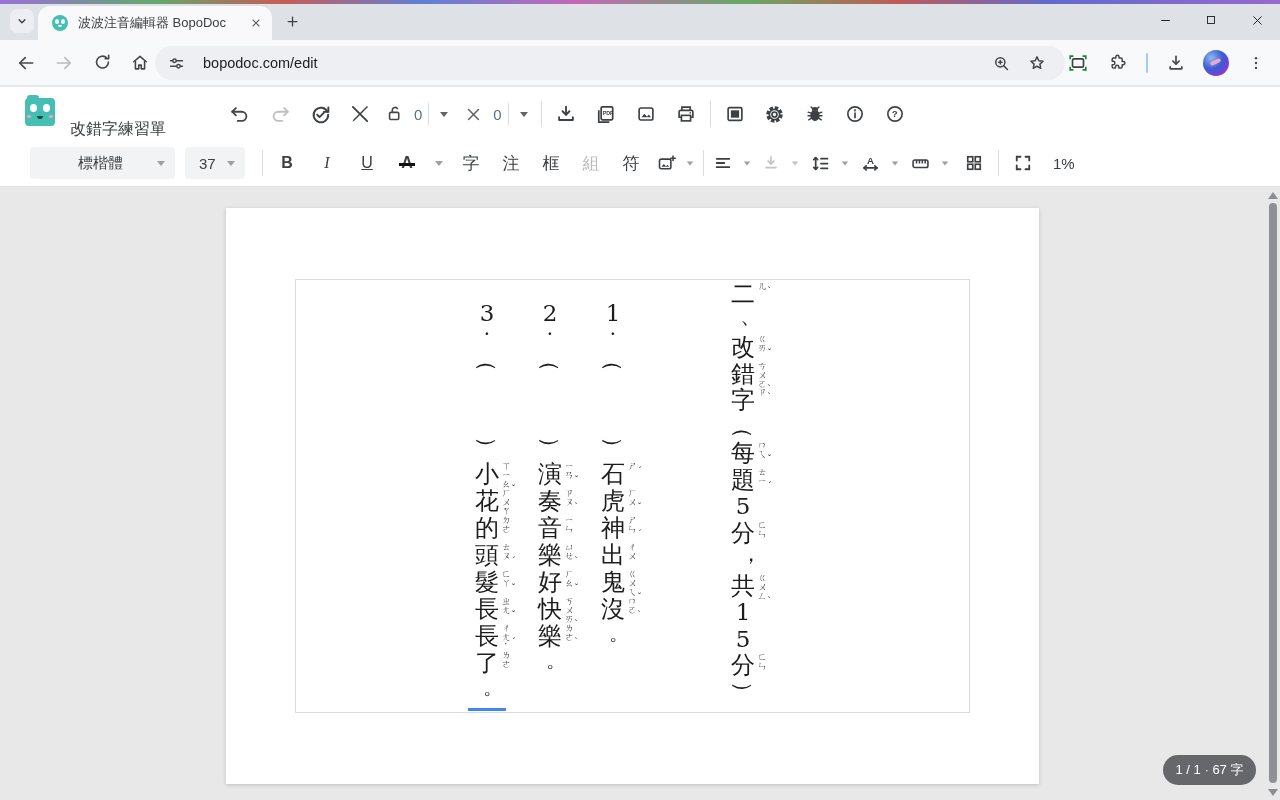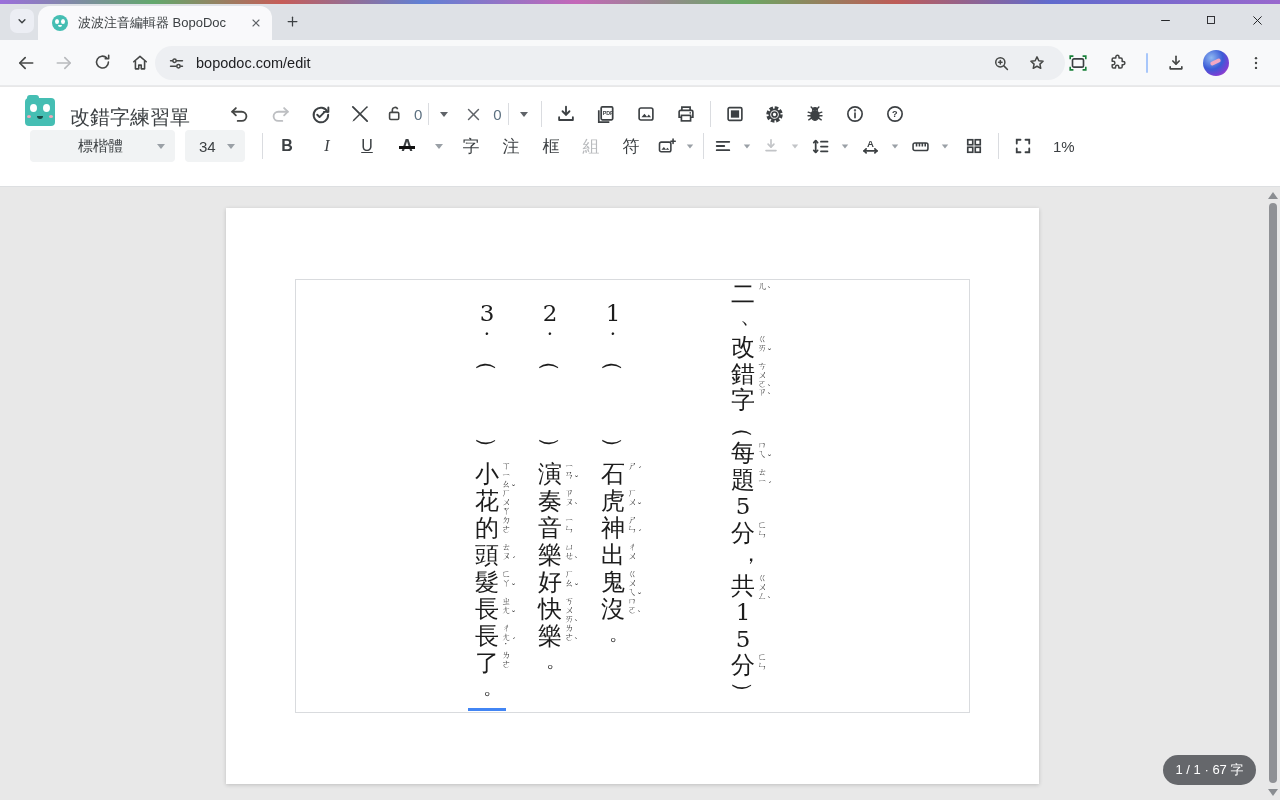--- a/index.html
+++ b/index.html
@@ -18,42 +18,42 @@
   .favicon:after { content:""; position:absolute; left:6px; top:10px; width:4px; height:2px; border-radius:0 0 4px 4px; background:#fff; }
   .newtab-btn { position:absolute; left:280px; top:9px; width:24px; height:24px; display:flex; align-items:center; justify-content:center; }
   .win-controls { position:absolute; right:0; top:0; height:40px; display:flex; }
   .win-btn { width:46px; height:40px; display:flex; align-items:center; justify-content:center; }
 
   
   .navbar { position:absolute; left:0; top:40px; width:1280px; height:46px; background:#f8f9fa; border-bottom:1px solid #e9eaec; display:flex; align-items:center; }
   .nav-icon-btn { width:36px; height:36px; display:flex; align-items:center; justify-content:center; flex:none; }
   .nav-left { display:flex; margin-left:8px; gap:2px; }
   .omnibox { position:absolute; left:155px; top:6px; width:910px; height:34px; border-radius:17px; background:#edeff2; display:flex; align-items:center; padding:0 10px 0 12px; }
-  .omnibox .url { font-size:14.5px; color:#202124; margin-left:10px; flex:1; }
+  .omnibox .url { font-size:14.5px; color:#202124; margin-left:17px; flex:1; }
   .nav-right { position:absolute; right:6px; top:5px; display:flex; align-items:center; gap:4px; }
   .ext-divider { width:2px; height:20px; background:#a8c7fa; border-radius:1px; margin:0 6px; }
   .avatar { width:26px; height:26px; border-radius:50%; background:radial-gradient(circle at 32% 30%,#8fb8f2,#3b5bd6 45%,#7b3fd4 72%,#d95fb1 100%); position:relative; }
   .avatar:after { content:""; position:absolute; left:7px; top:10px; width:11px; height:4px; background:#f2a7c3; border-radius:2px; transform:rotate(-25deg); }
 
   
   .appbar { position:absolute; left:0; top:87px; width:1280px; height:100px; background:#ffffff; border-bottom:1px solid #dddfe1; }
   .appbar-row1 { position:absolute; left:0; top:0; width:1280px; height:53px; display:flex; align-items:center; }
   .applogo { position:absolute; left:25px; top:11px; width:30px; height:28px; background:#45beb3; border-radius:4px; }
   .applogo:before { content:""; position:absolute; left:2px; top:-3px; width:12px; height:6px; background:#45beb3; border-radius:3px 3px 0 0; }
   .applogo:after { content:""; position:absolute; left:5px; top:6px; width:7px; height:8px; border-radius:50%; background:#fff; box-shadow:13px 0 0 #fff; }
   .applogo .smile { position:absolute; left:12px; top:18px; width:6px; height:3px; border-radius:0 0 6px 6px; background:#1d4a46; }
   .applogo .cheek { position:absolute; left:2px; top:17px; width:4px; height:3px; border-radius:50%; background:#f3a8b8; box-shadow:22px 0 0 #f3a8b8; }
-  .doc-title { position:absolute; left:70px; top:4px; height:53px; display:flex; align-items:center; font-size:20px; color:#3c4043; }
+  .doc-title { position:absolute; left:70px; top:16px; height:53px; display:flex; align-items:center; font-size:16px; color:#3c4043; }
   .tb-btn { width:40px; height:40px; display:flex; align-items:center; justify-content:center; flex:none; position:relative; }
   .tb-sep { width:1px; height:26px; background:#dadce0; margin:0 4px; flex:none; }
   .mini-sep { width:1px; height:22px; background:#dadce0; margin:0 2px; flex:none; }
   .count-num { font-size:15px; color:#5c7080; padding:0 4px; font-family:"Liberation Sans",sans-serif; }
   .caret { width:0; height:0; border-left:4px solid transparent; border-right:4px solid transparent; border-top:5px solid #5f6368; }
   .caret.dis { border-top-color:#c2c4c7; }
-  .appbar-row2 { position:absolute; left:0; top:36px; width:1280px; height:46px; display:flex; align-items:center; }
+  .appbar-row2 { position:absolute; left:0; top:53px; width:1280px; height:46px; display:flex; align-items:center; }
   .select-box { height:32px; background:#f1f3f4; border-radius:4px; display:flex; align-items:center; justify-content:space-between; padding:0 10px 0 14px; }
   .font-box { position:absolute; left:30px; width:145px; }
   .size-box { position:absolute; left:185px; width:60px; }
   .select-box .lbl { font-size:15px; color:#3c4043; }
   .font-box .lbl { margin:0 auto; }
   .fmt-letter { font-size:16px; color:#3c4043; }
   .u-line { text-decoration:underline; }
   .a-color { position:relative; font-weight:bold; }
   .a-color:after { content:""; position:absolute; left:50%; transform:translateX(-50%); bottom:6px; width:16px; height:3.5px; background:#111; }
   .cjk-btn { font-size:17px; color:#3c4043; }
@@ -363,21 +363,21 @@
           </div>
       </div>
     </div>
 
     <div class="appbar-row2">
       <div class="select-box font-box">
         <span class="lbl">標楷體</span>
         <span class="caret" style="border-top-color:#9aa0a6"></span>
       </div>
       <div class="select-box size-box">
-        <span class="lbl">34</span>
+        <span class="lbl">37</span>
         <span class="caret" style="border-top-color:#9aa0a6"></span>
       </div>
       <div style="position:absolute;left:258px;top:3px;display:flex;align-items:center;">
         <div class="tb-sep"></div>
         <div class="tb-btn">
             <span class="fmt-letter" style="font-weight:bold">B</span>
           </div>
         <div class="tb-btn">
             <span class="fmt-letter" style="font-style:italic;font-family:'Liberation Serif',serif">I</span>
           </div>

